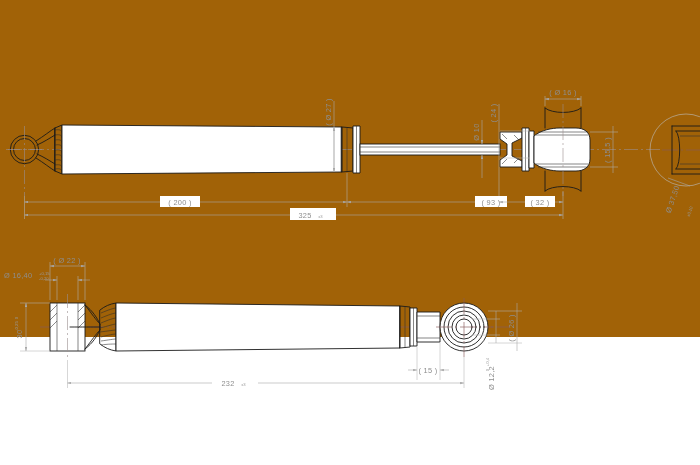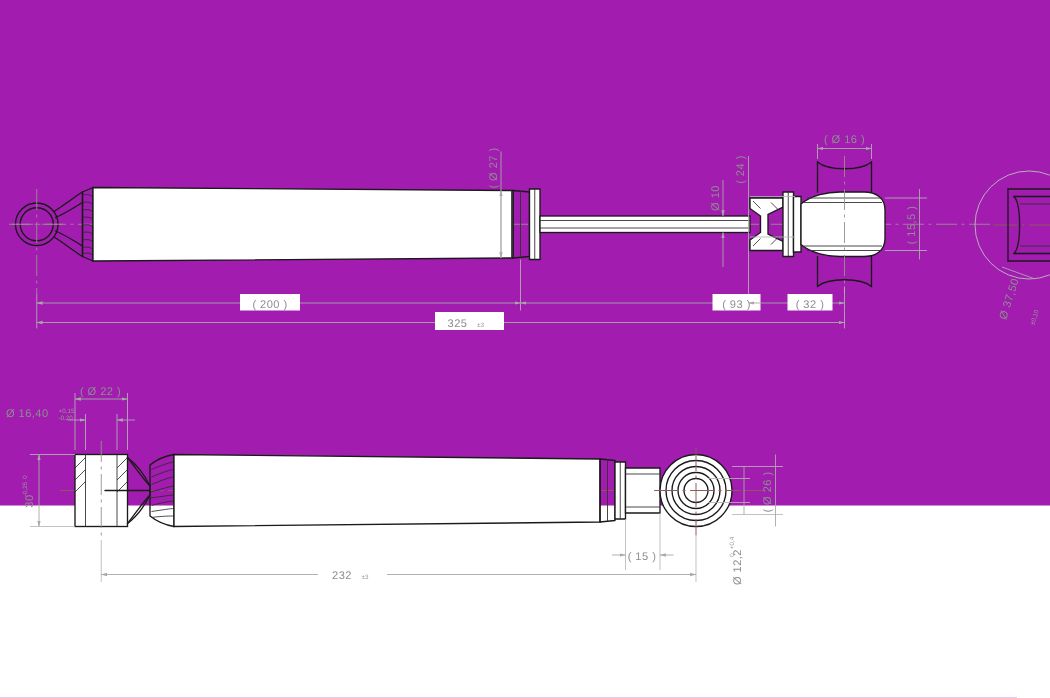--- a/index.html
+++ b/index.html
@@ -10,21 +10,21 @@
   body {
     width: 700px;
     height: 465px;
     overflow: hidden;
     font-family: "Liberation Sans", sans-serif;
   }
   #drawing-root {
     position: relative;
     width: 700px;
     height: 337px;
-    background: #a21caf;
+    background: #a16207;
   }
   svg#cad {
     position: absolute;
     left: 0;
     top: 0;
     width: 700px;
     height: 465px;
     display: block;
   }
   .part-line {

